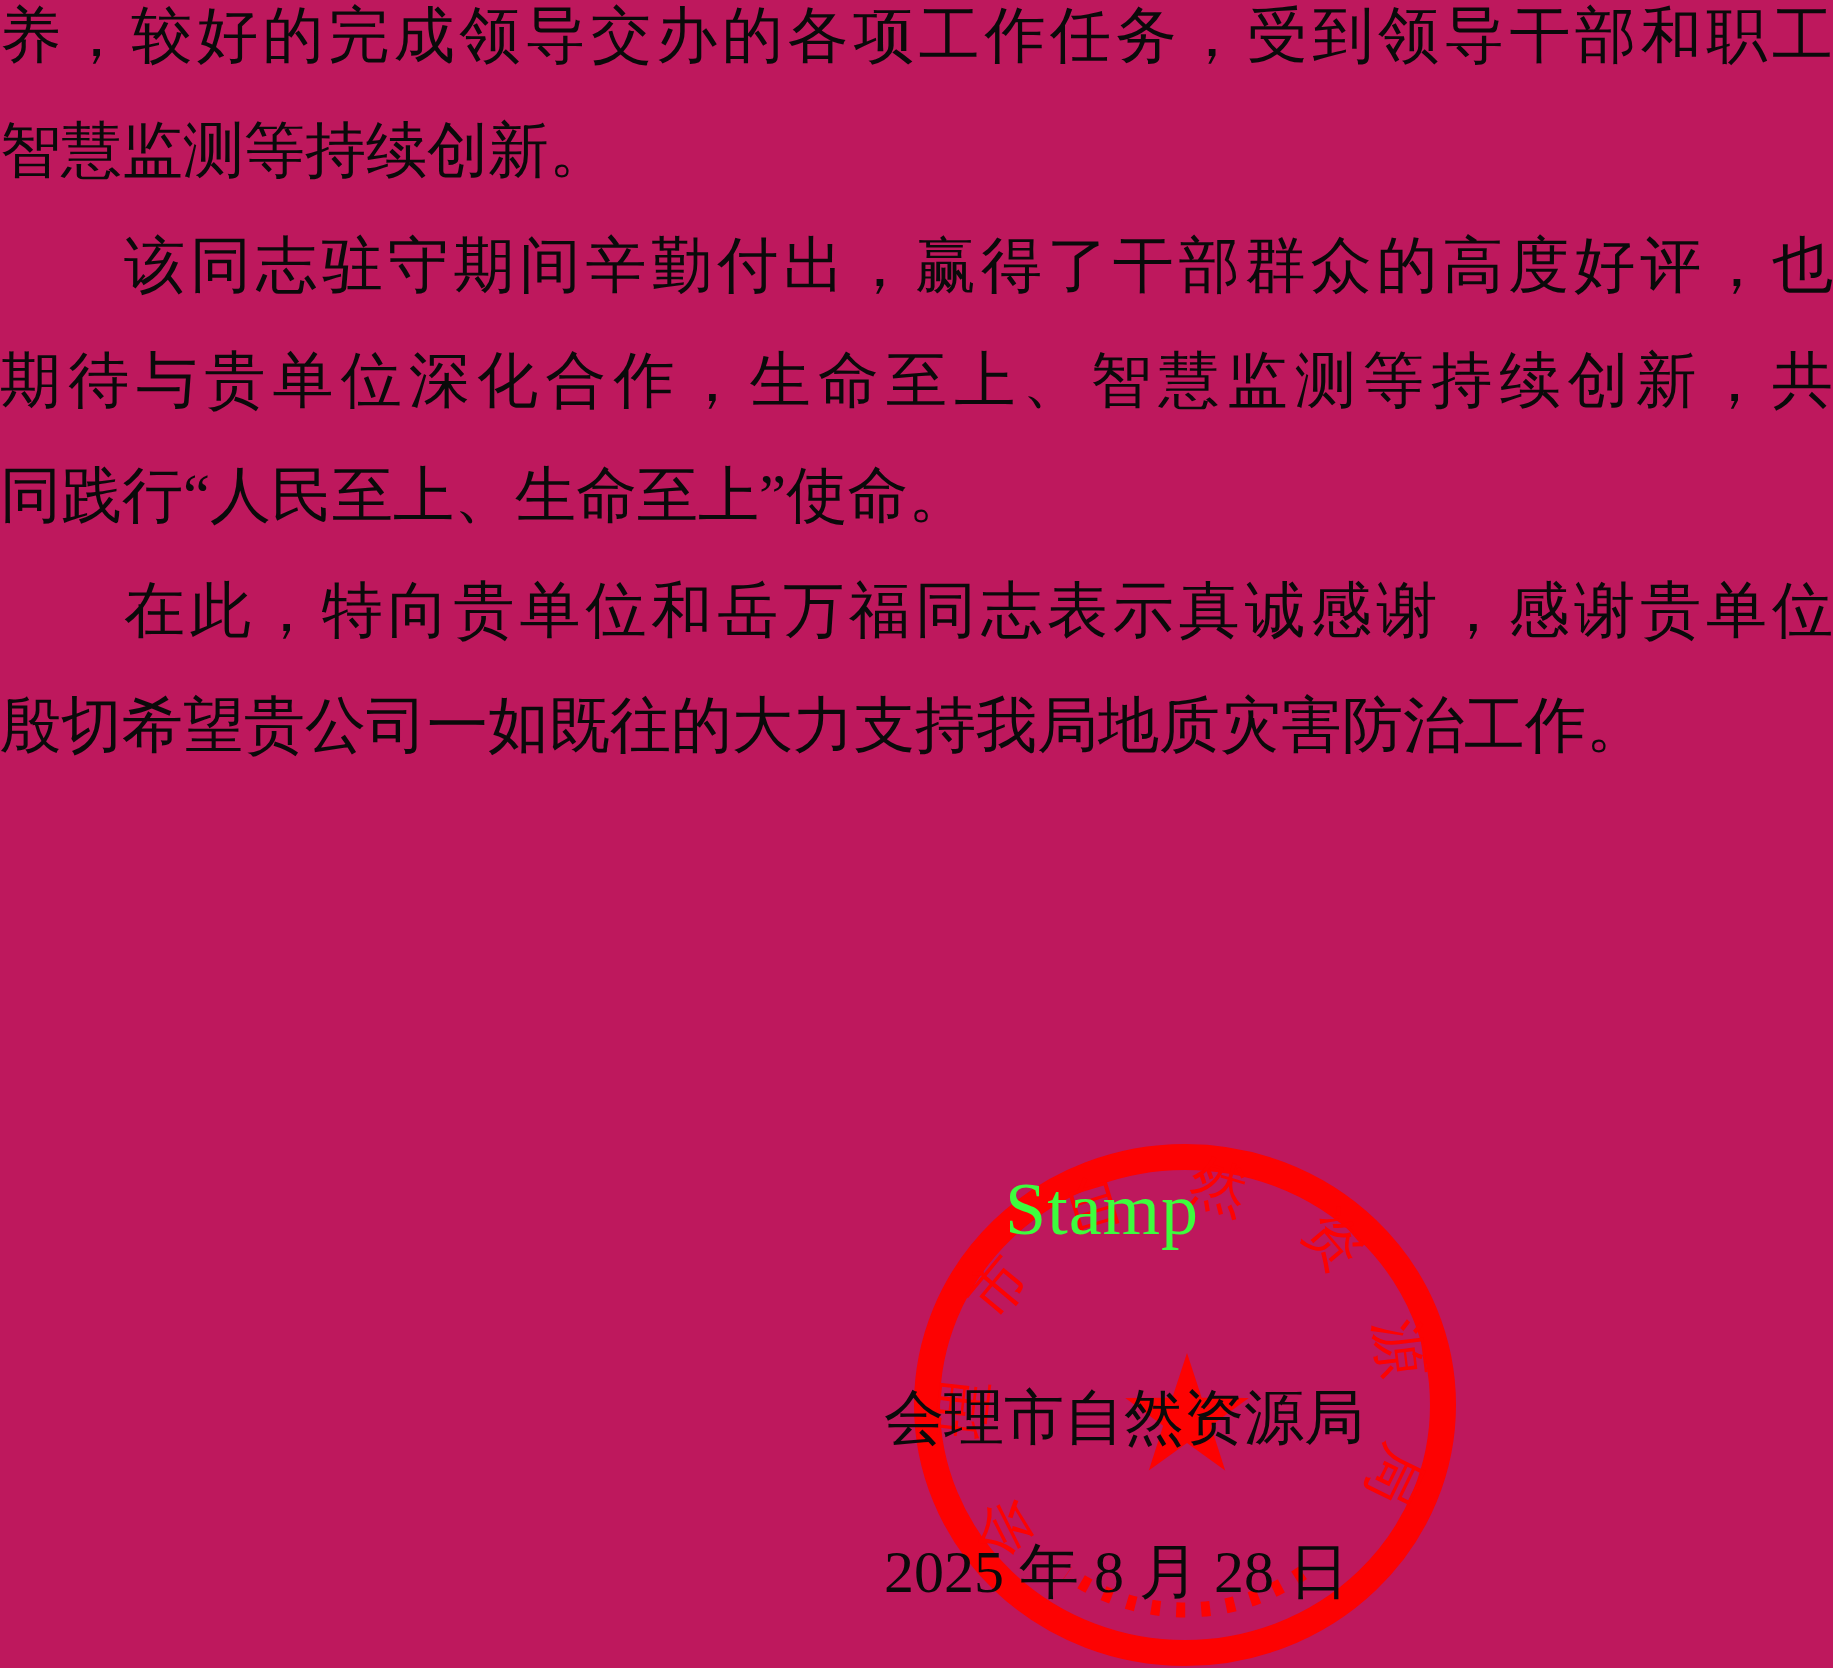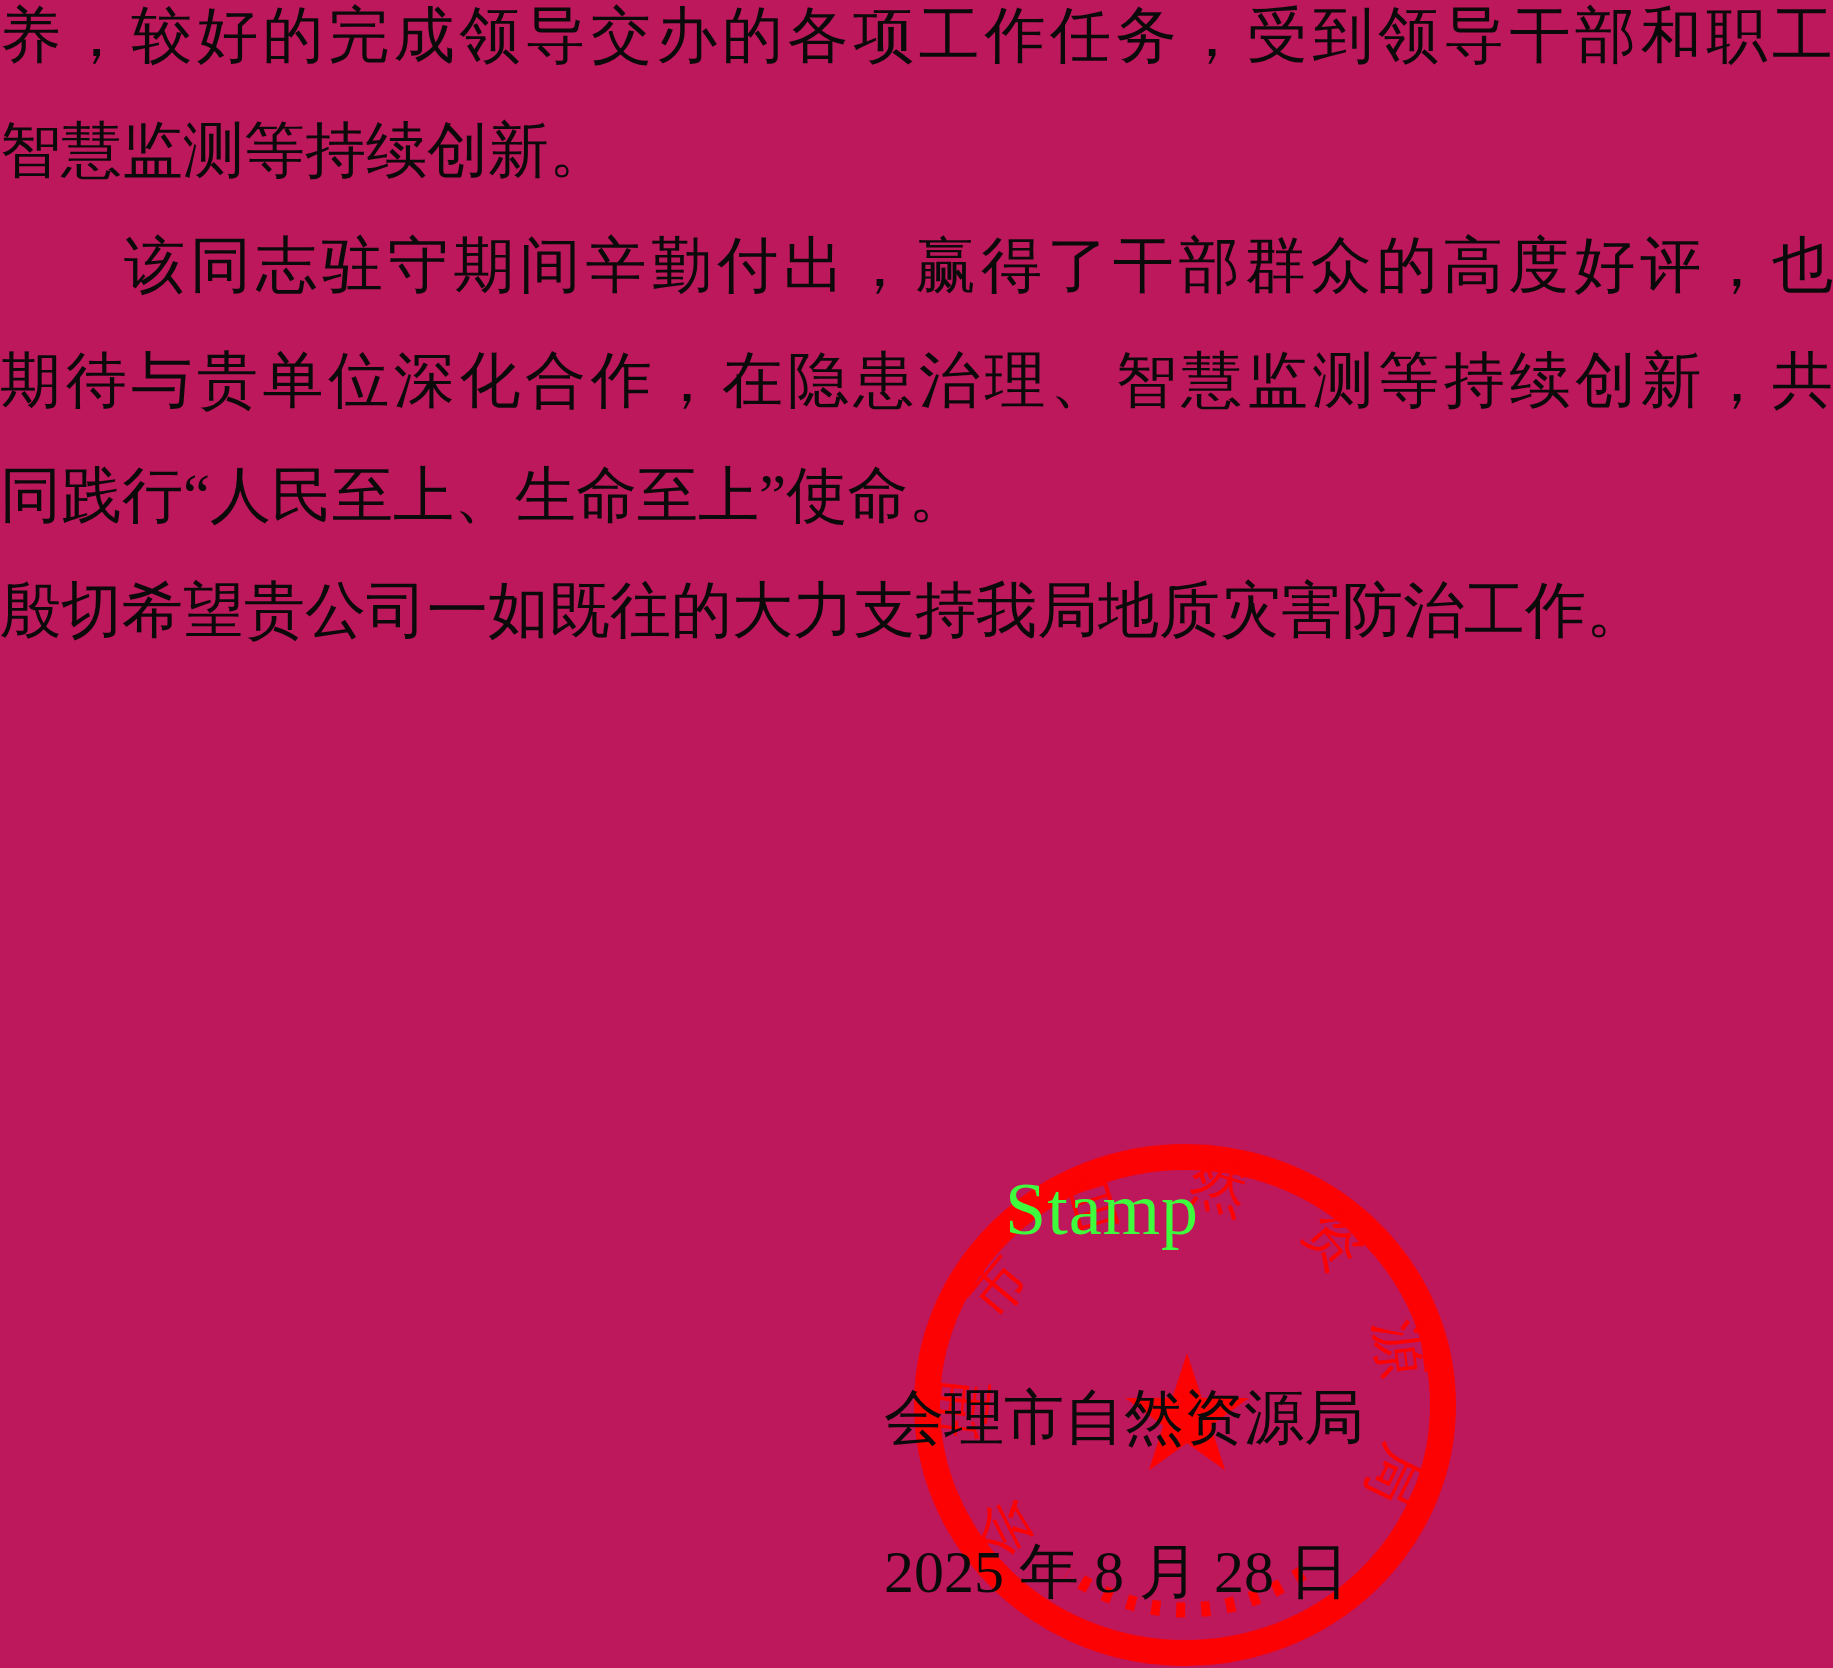--- a/index.html
+++ b/index.html
@@ -77,22 +77,23 @@
 </style>
 </head>
 <body>
 
 <div class="page">
 
   <div class="body-text">
     <div class="line j">养，较好的完成领导交办的各项工作任务，受到领导干部和职工</div>
     <div class="line">智慧监测等持续创新。</div>
     <div class="line j indent">该同志驻守期间辛勤付出，赢得了干部群众的高度好评，也</div>
-    <div class="line j">期待与贵单位深化合作，在隐患治理、智慧监测等持续创新，共</div>
+    <div class="line j">期待与贵单位深化合作，生命至上、智慧监测等持续创新，共</div>
     <div class="line">同践行“人民至上、生命至上”使命。</div>
+    <div class="line j indent">在此，特向贵单位和岳万福同志表示真诚感谢，感谢贵单位</div>
     <div class="line">殷切希望贵公司一如既往的大力支持我局地质灾害防治工作。</div>
   </div>
 
   <svg class="seal-svg" viewBox="0 0 600 538" xmlns="http://www.w3.org/2000/svg">
 
     <ellipse cx="305" cy="275" rx="258" ry="248" fill="none" stroke="#fd0202" stroke-width="26"></ellipse>
 
     <defs>
       <path id="sealArc" d="M 163.6 416.4 A 200 200 0 1 1 446.4 416.4" fill="none"></path>
     </defs>

